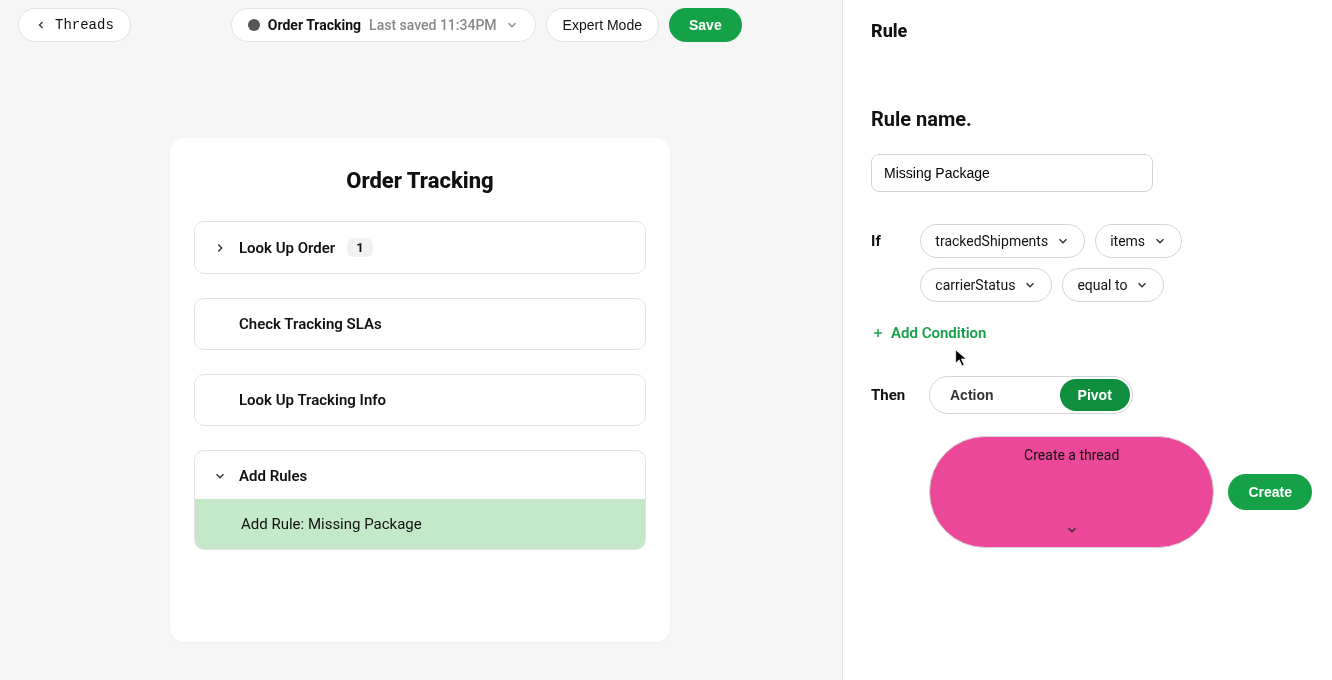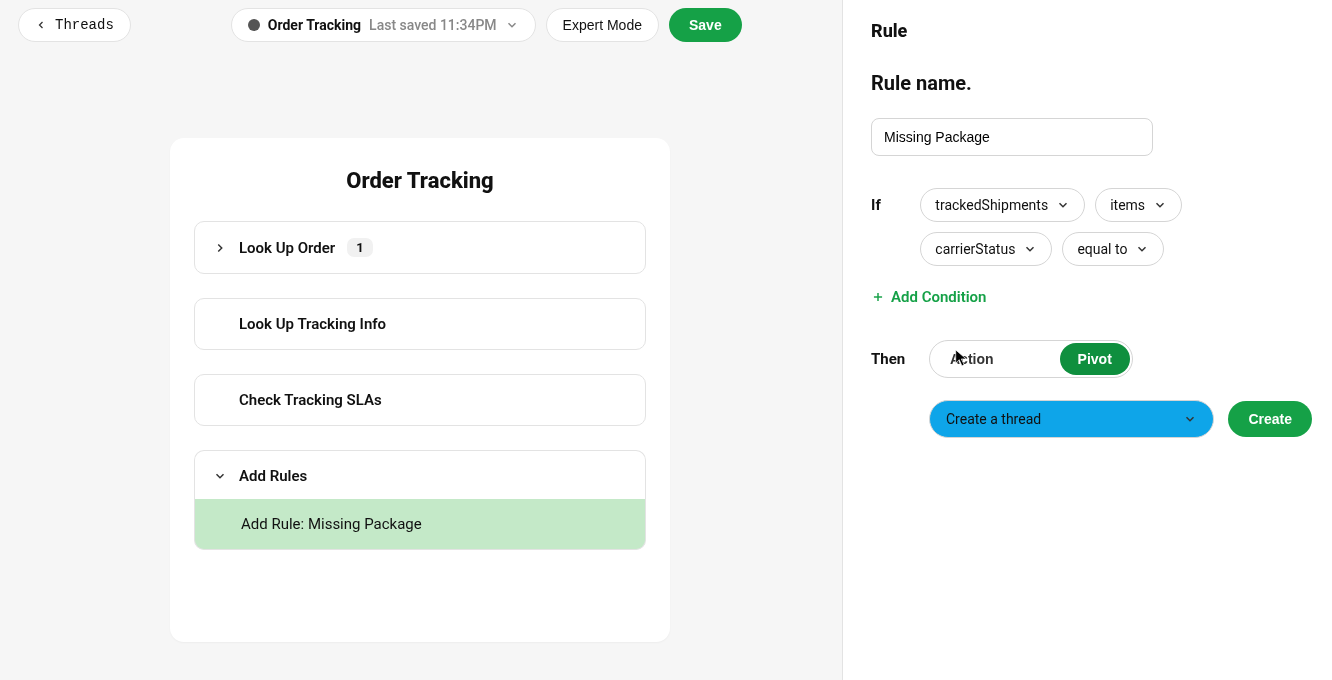--- a/index.html
+++ b/index.html
@@ -99,21 +99,21 @@
   padding: 16px 18px 16px 46px;
   font-size: 15px;
   font-weight: 400;
   border: 1px solid #e3e3e3;
   border-top: none;
   border-bottom-left-radius: 10px;
   border-bottom-right-radius: 10px;
 }
 
 
-.rp-title { font-size: 18px; font-weight: 800; margin-bottom: 30px; }
+.rp-title { font-size: 18px; font-weight: 800; margin-bottom: 66px; }
 .rp-label { font-size: 20px; font-weight: 700; margin-bottom: 23px; display:block; }
 .rp-input {
   width: 282px;
   border: 1px solid #d5d5d5;
   border-radius: 8px;
   padding: 10px 12px;
   font-size: 14px;
   margin-bottom: 32px;
 }
 .rp-row { display: flex; align-items: flex-start; gap: 22px; margin-bottom: 22px; }
@@ -165,21 +165,22 @@
 .select-pill {
   display: inline-flex;
   align-items: center;
   justify-content: space-between;
   gap: 60px;
   border: 1px solid #d5d5d5;
   border-radius: 999px;
   padding: 10px 16px;
   font-size: 14px;
   width: 290px;
-  background:#0ea5e9;
+  background:#ec4899;
+  flex-direction:column;
 }
 .create-btn {
   background: #15a147;
   color: #fff;
   border: none;
   border-radius: 999px;
   padding: 10px 20px;
   font-size: 14px;
   font-weight: 600;
 }
@@ -226,26 +227,26 @@
       <div class="row">
         <svg width="14" height="14" viewBox="0 0 24 24" fill="none" stroke="#333" stroke-width="2.5">
             <polyline points="9 18 15 12 9 6"></polyline>
           </svg>
         <span>Look Up Order</span>
         <span class="badge">1</span>
       </div>
 
       <div class="row">
         <span style="width:14px"></span>
-        <span>Look Up Tracking Info</span>
+        <span>Check Tracking SLAs</span>
       </div>
 
       <div class="row">
         <span style="width:14px"></span>
-        <span>Check Tracking SLAs</span>
+        <span>Look Up Tracking Info</span>
       </div>
 
       <div>
         <div class="row row-with-sub">
           <svg width="14" height="14" viewBox="0 0 24 24" fill="none" stroke="#333" stroke-width="2.5">
               <polyline points="6 9 12 15 18 9"></polyline>
             </svg>
           <span>Add Rules</span>
         </div>
         <div class="subrow">Add Rule: Missing Package</div>

